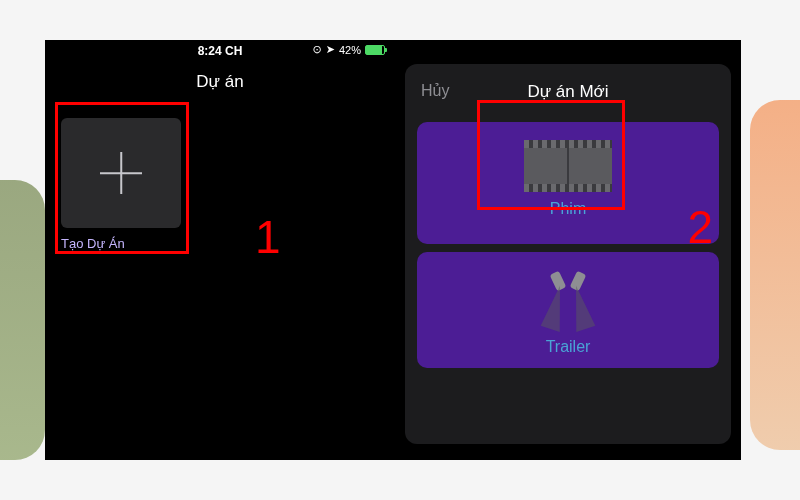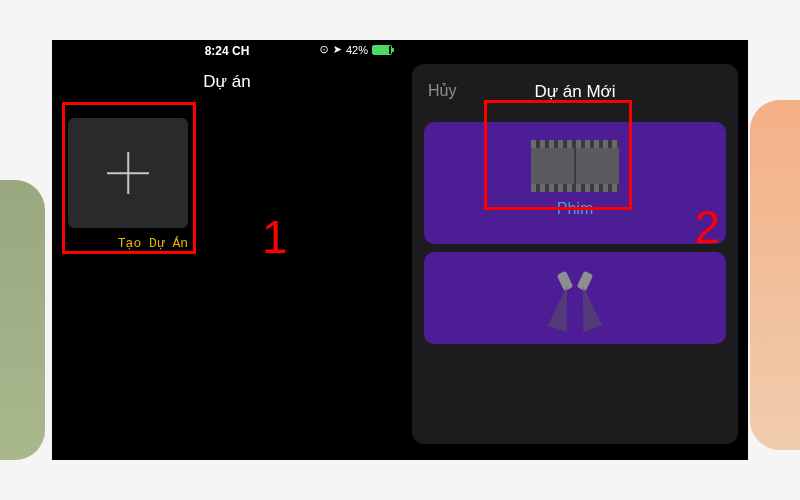--- a/index.html
+++ b/index.html
@@ -26,21 +26,21 @@
       right: 0;
       top: 100px;
       width: 50px;
       height: 350px;
       background: linear-gradient(to bottom, #f4a87a 0%, #efc8a5 100%);
       border-radius: 30px 0 0 30px;
       opacity: 0.9;
     }
     .container {
       position: absolute;
-      left: 52px;
+      left: 45px;
       top: 40px;
       width: 696px;
       height: 420px;
       display: flex;
       background: #000;
     }
     .panel {
       position: relative;
       background: #000;
       color: #fff;
@@ -136,26 +136,25 @@
       transform: translateX(-50%);
     }
     .plus-icon::after {
       top: 50%;
       left: 0;
       height: 1.5px;
       width: 100%;
       transform: translateY(-50%);
     }
     .create-label {
-      color: #eab308;
+      color: #c4b5fd;
       font-size: 13px;
       margin: 8px 0 0 16px;
       width: 120px;
-      text-align: right;
-      font-family: Liberation Mono, monospace;
+      text-align: left;
     }
     .highlight-box {
       position: absolute;
       border: 3px solid #ff0000;
       pointer-events: none;
     }
     .step-number {
       position: absolute;
       color: #ff0000;
       font-size: 46px;
@@ -287,20 +286,21 @@
         <div class="option-title">Phim</div>
       </div>
 
       <div class="card" style="padding-bottom:6px;">
         <div class="spotlight-icon">
           <div class="spot spot-l"></div>
           <div class="spot spot-r"></div>
           <div class="beam beam-l"></div>
           <div class="beam beam-r"></div>
         </div>
+        <div class="option-title">Trailer</div>
       </div>
     </div>
 
     <div class="highlight-box" style="left:82px; top:60px; width:148px; height:110px;"></div>
     <div class="step-number" style="right:28px; top:160px;">2</div>
   </div>
 
 </div>
 
 </body></html>

